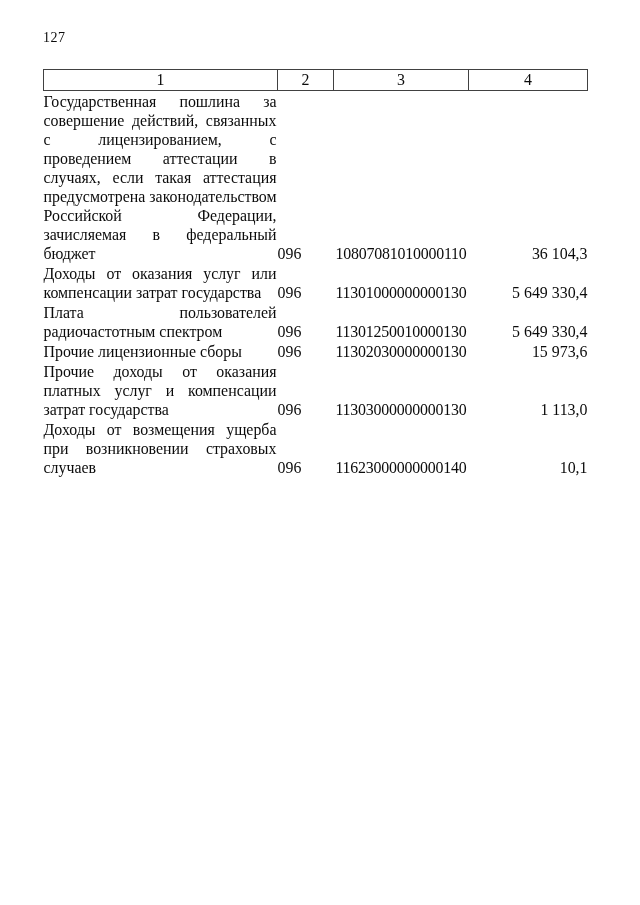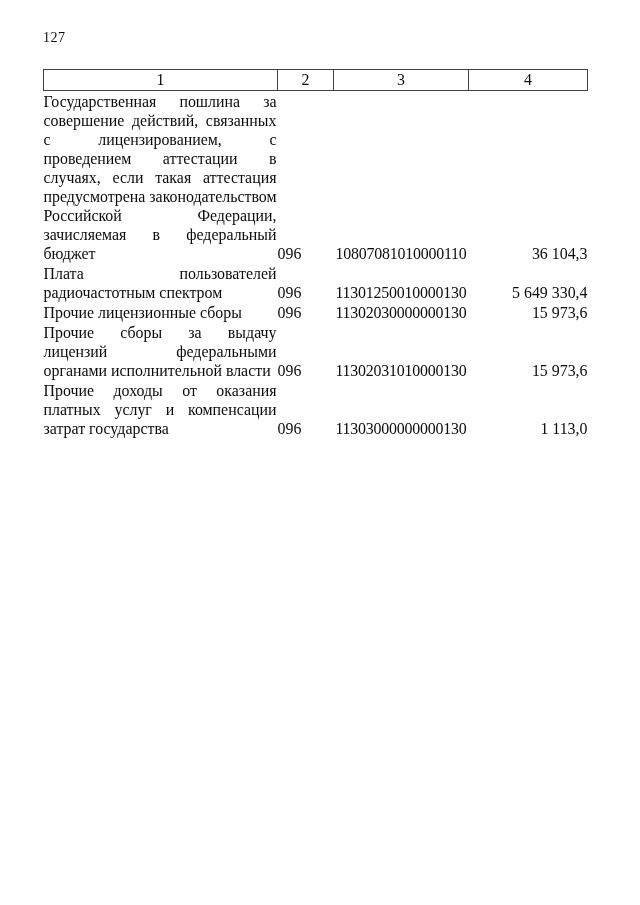--- a/index.html
+++ b/index.html
@@ -97,48 +97,54 @@
     </thead>
     <tbody id="table-body">
   <tr>
     <td class="cell-name">Государственная пошлина за совершение действий, связанных с лицензированием, с проведением аттестации в случаях, если такая аттестация предусмотрена законодательством Российской Федерации, зачисляемая в федеральный бюджет</td>
     <td class="cell-admin">096</td>
     <td class="cell-code">10807081010000110</td>
     <td class="cell-amount">36 104,3</td>
   </tr>
 
 
+  <tr>
+    <td class="cell-name">Доходы от оказания услуг или компенсации затрат государства</td>
+    <td class="cell-admin">096</td>
+    <td class="cell-code">11301000000000130</td>
+    <td class="cell-amount">5 649 330,4</td>
+  </tr>
 
   <tr>
     <td class="cell-name">Плата пользователей радиочастотным спектром</td>
     <td class="cell-admin">096</td>
     <td class="cell-code">11301250010000130</td>
     <td class="cell-amount">5 649 330,4</td>
   </tr>
 
 
   <tr>
     <td class="cell-name">Прочие лицензионные сборы</td>
     <td class="cell-admin">096</td>
     <td class="cell-code">11302030000000130</td>
     <td class="cell-amount">15 973,6</td>
   </tr>
 
-  <tr>
-    <td class="cell-name">Прочие сборы за выдачу лицензий федеральными органами исполнительной власти</td>
-    <td class="cell-admin">096</td>
-    <td class="cell-code">11302031010000130</td>
-    <td class="cell-amount">15 973,6</td>
-  </tr>
 
   <tr>
     <td class="cell-name">Прочие доходы от оказания платных услуг и компенсации затрат государства</td>
     <td class="cell-admin">096</td>
     <td class="cell-code">11303000000000130</td>
     <td class="cell-amount">1 113,0</td>
   </tr>
 
 
+  <tr>
+    <td class="cell-name">Доходы от возмещения ущерба при возникновении страховых случаев</td>
+    <td class="cell-admin">096</td>
+    <td class="cell-code">11623000000000140</td>
+    <td class="cell-amount">10,1</td>
+  </tr>
 
 </tbody>
   </table>
 
 </div>
 
 </body></html>

